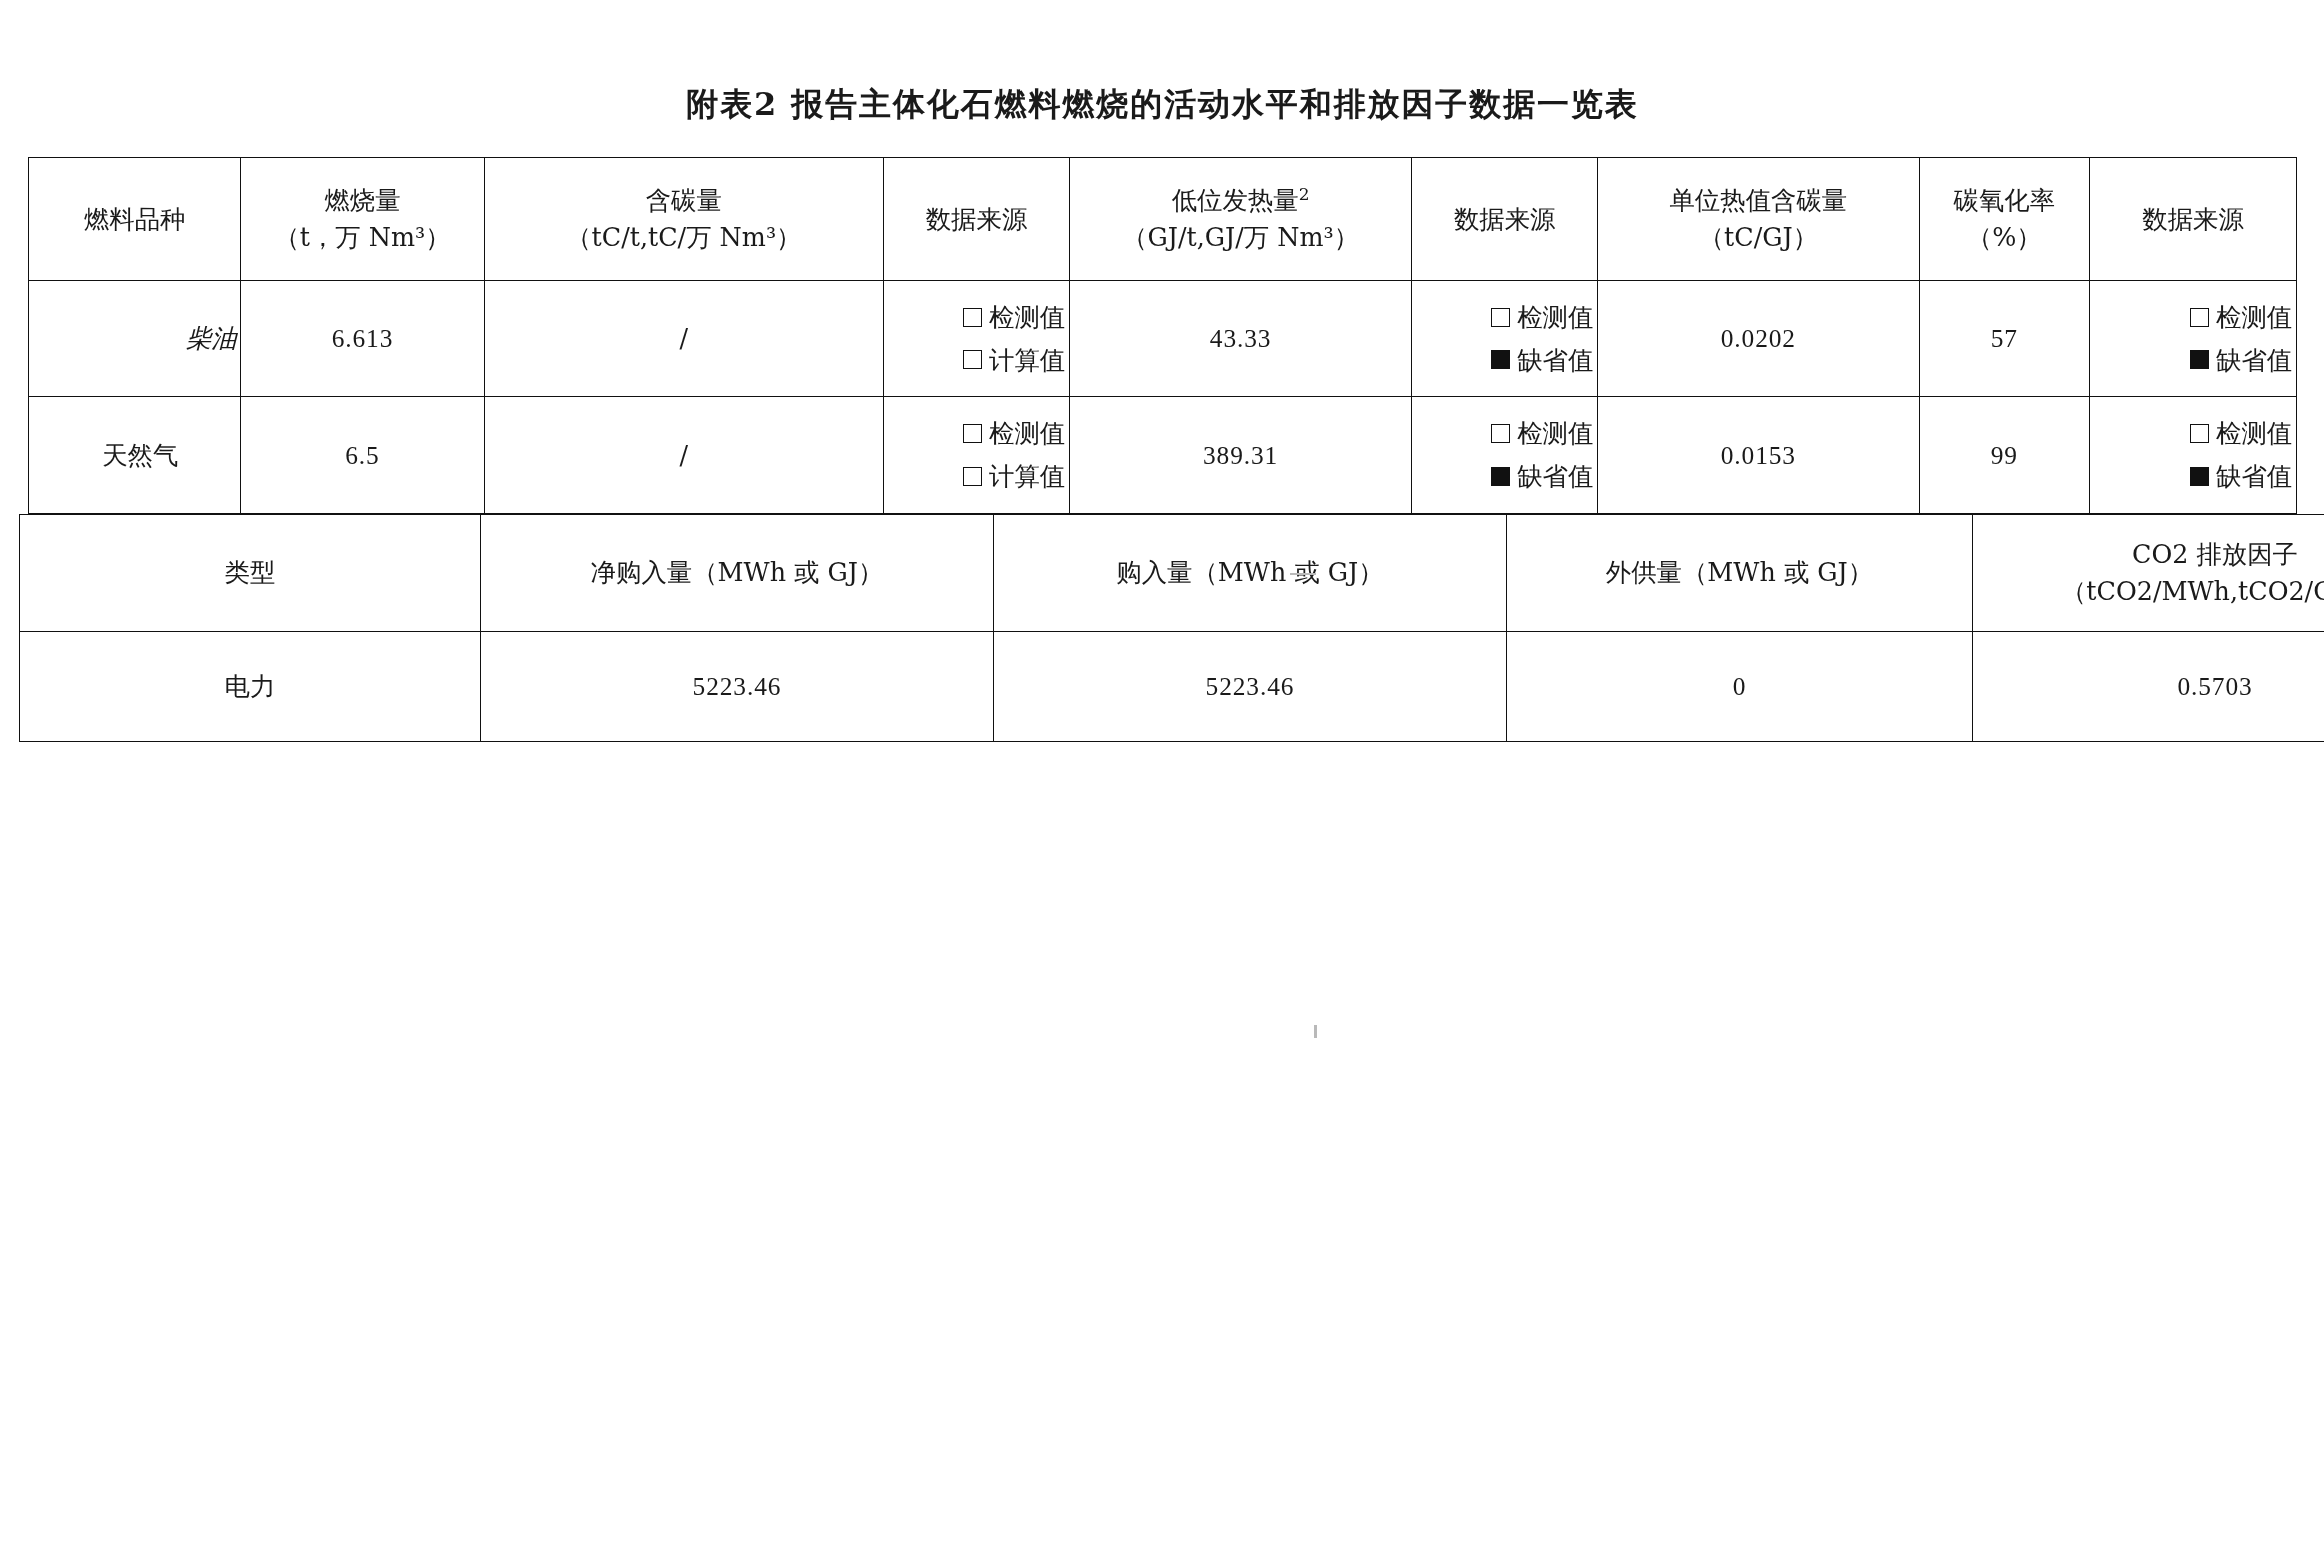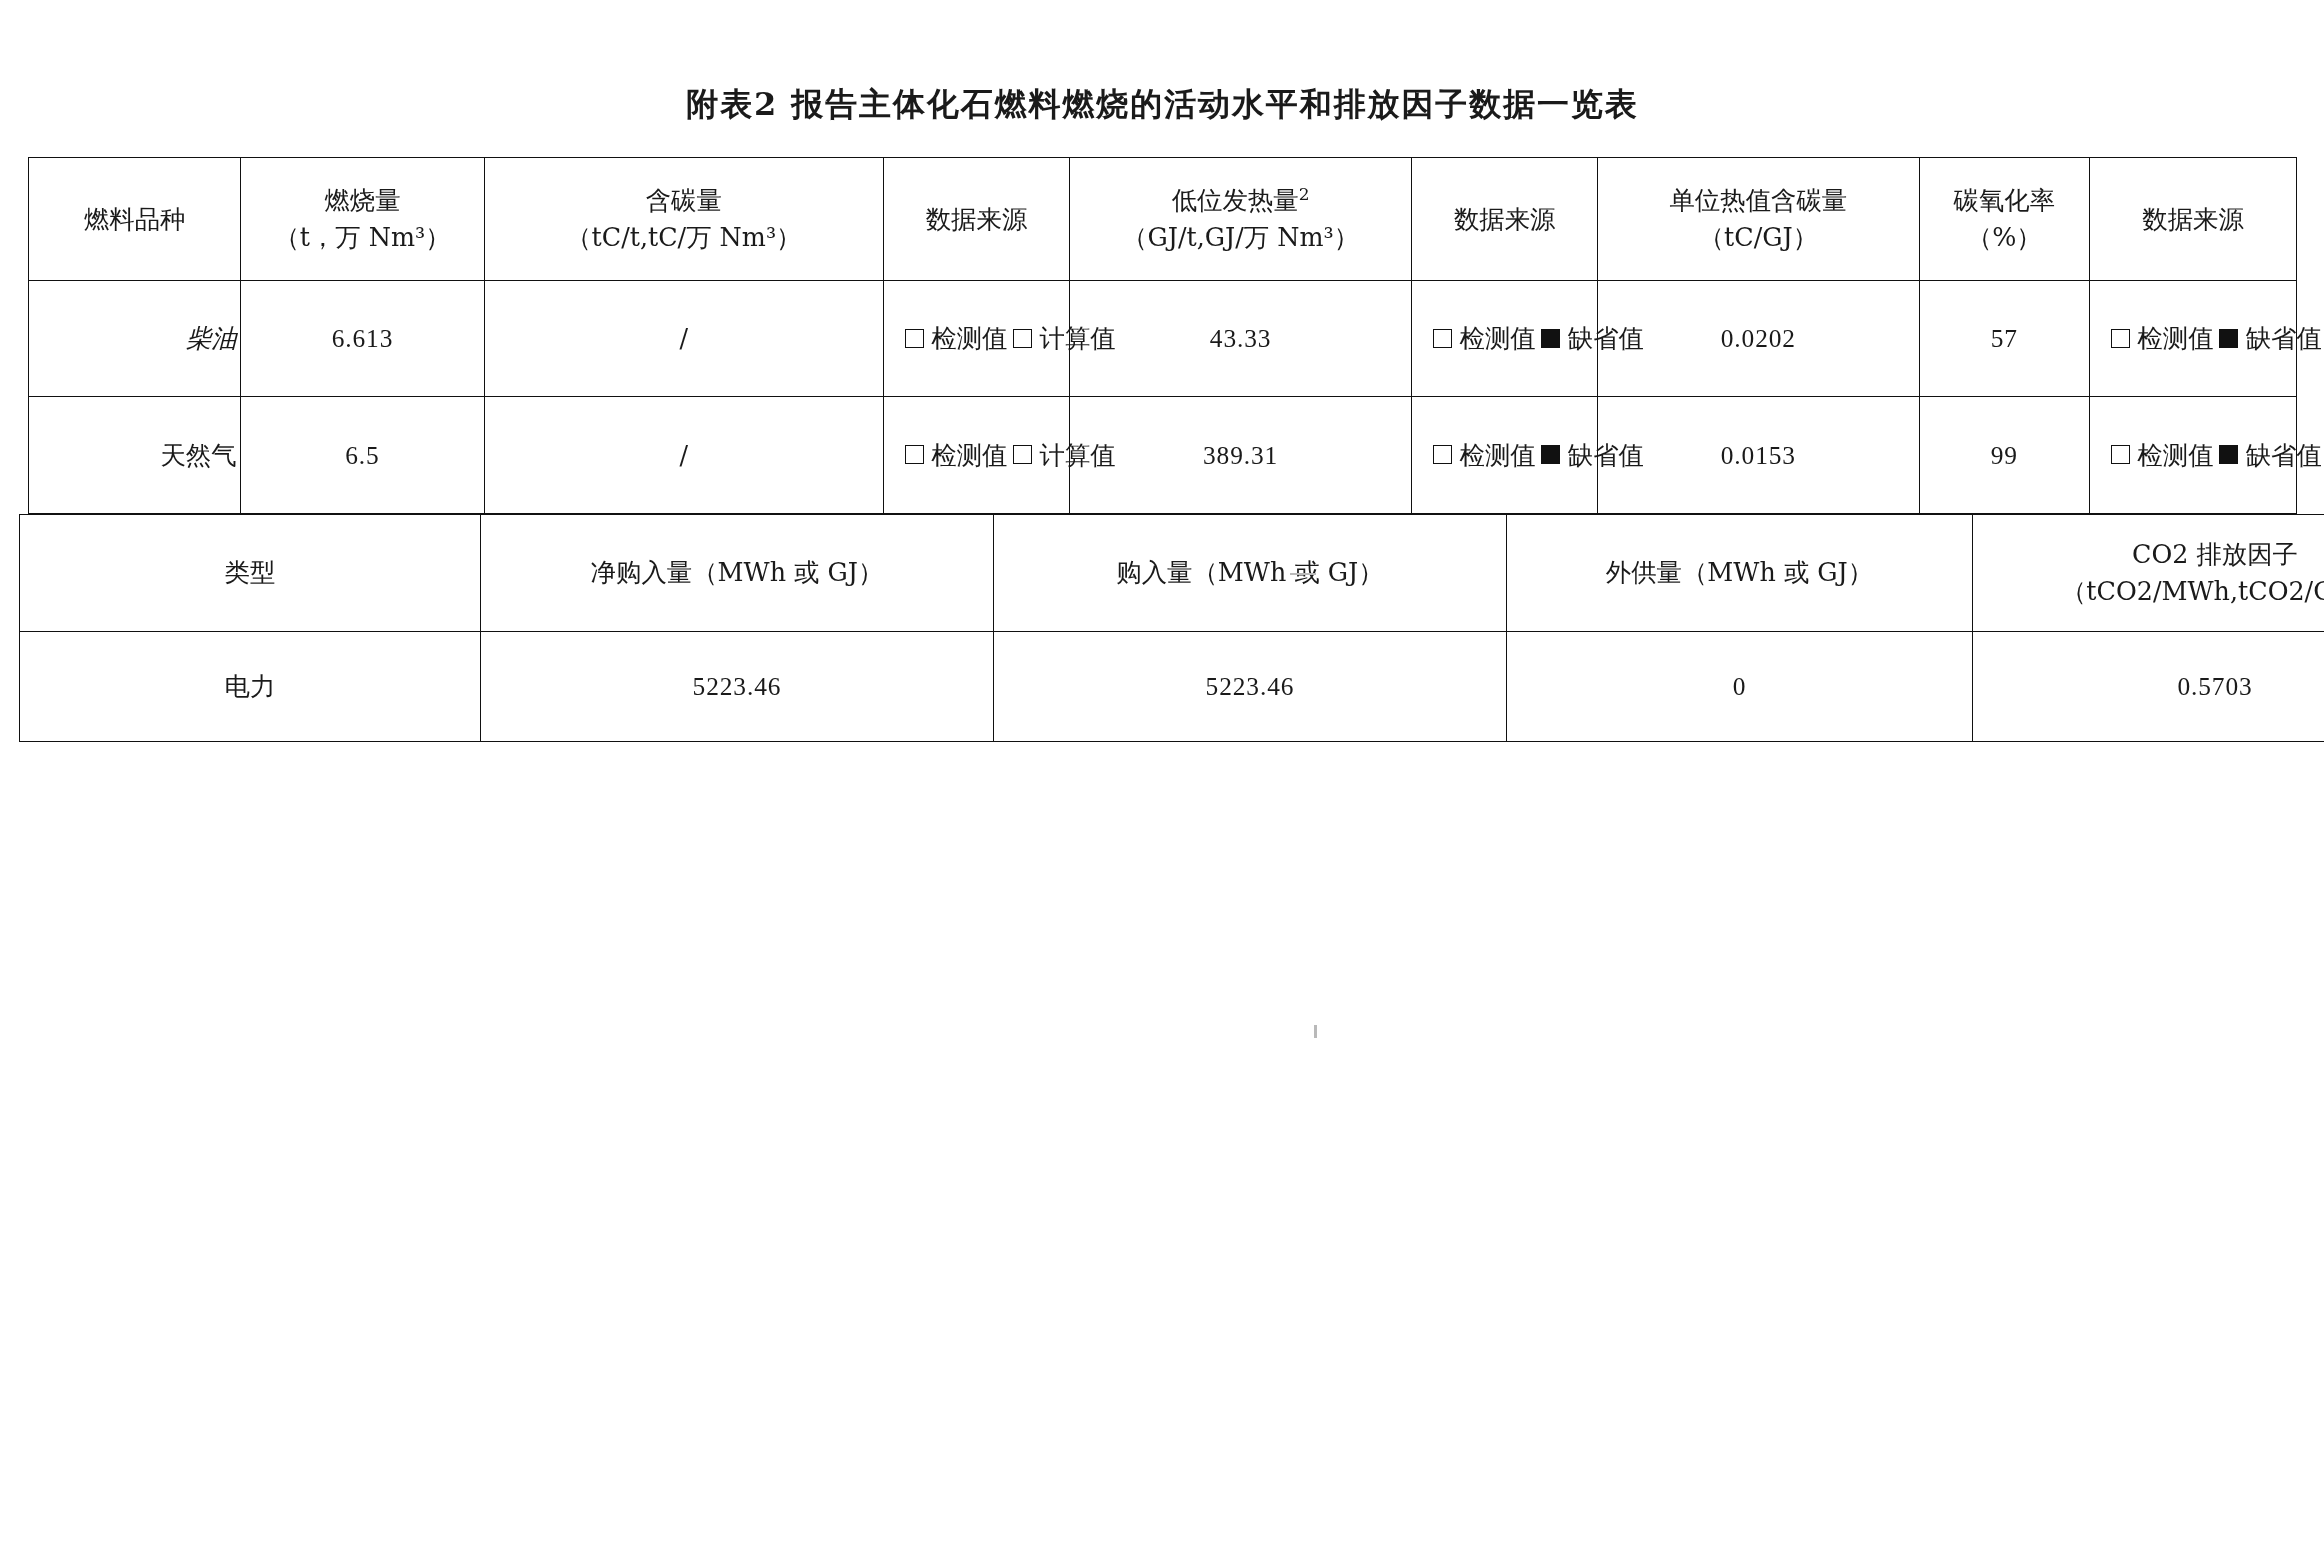--- a/index.html
+++ b/index.html
@@ -52,21 +52,21 @@
   
   #table-fuel th { height: 111px; }
   #table-fuel td.databody { height: 104px; }
   #table-fuel .hdr-line { display: block; }
   #table-fuel .sup { font-size: 17px; vertical-align: super; }
 
   .num { font-family: Liberation Serif, serif; letter-spacing: 0.9px; }
 
   .check-stack {
     display: flex;
-    flex-direction: row;
+    flex-direction: column;
     align-items: flex-end;
     padding-left: 17px;
     gap: 5.6px;
   }
   .check-row {
     display: flex;
     align-items: center;
     gap: 7.5px;
     font-size: 25.4px;
     white-space: nowrap;
@@ -184,21 +184,21 @@
               <span>检测值</span>
             </div>
             <div class="check-row">
               <span class="box filled"></span>
               <span>缺省值</span>
             </div>
           </div>
         </td>
       </tr>
       <tr>
-        <td class="databody" style="text-align:right; padding-left:15px;border-radius:12px;">天然气</td>
+        <td class="databody" style="text-align:center; padding-left:15px;border-radius:12px;">天然气</td>
         <td class="databody num">6.5</td>
         <td class="databody">/</td>
         <td class="databody">
           <div class="check-stack">
             <div class="check-row">
               <span class="box"></span>
               <span>检测值</span>
             </div>
             <div class="check-row">
               <span class="box"></span>

